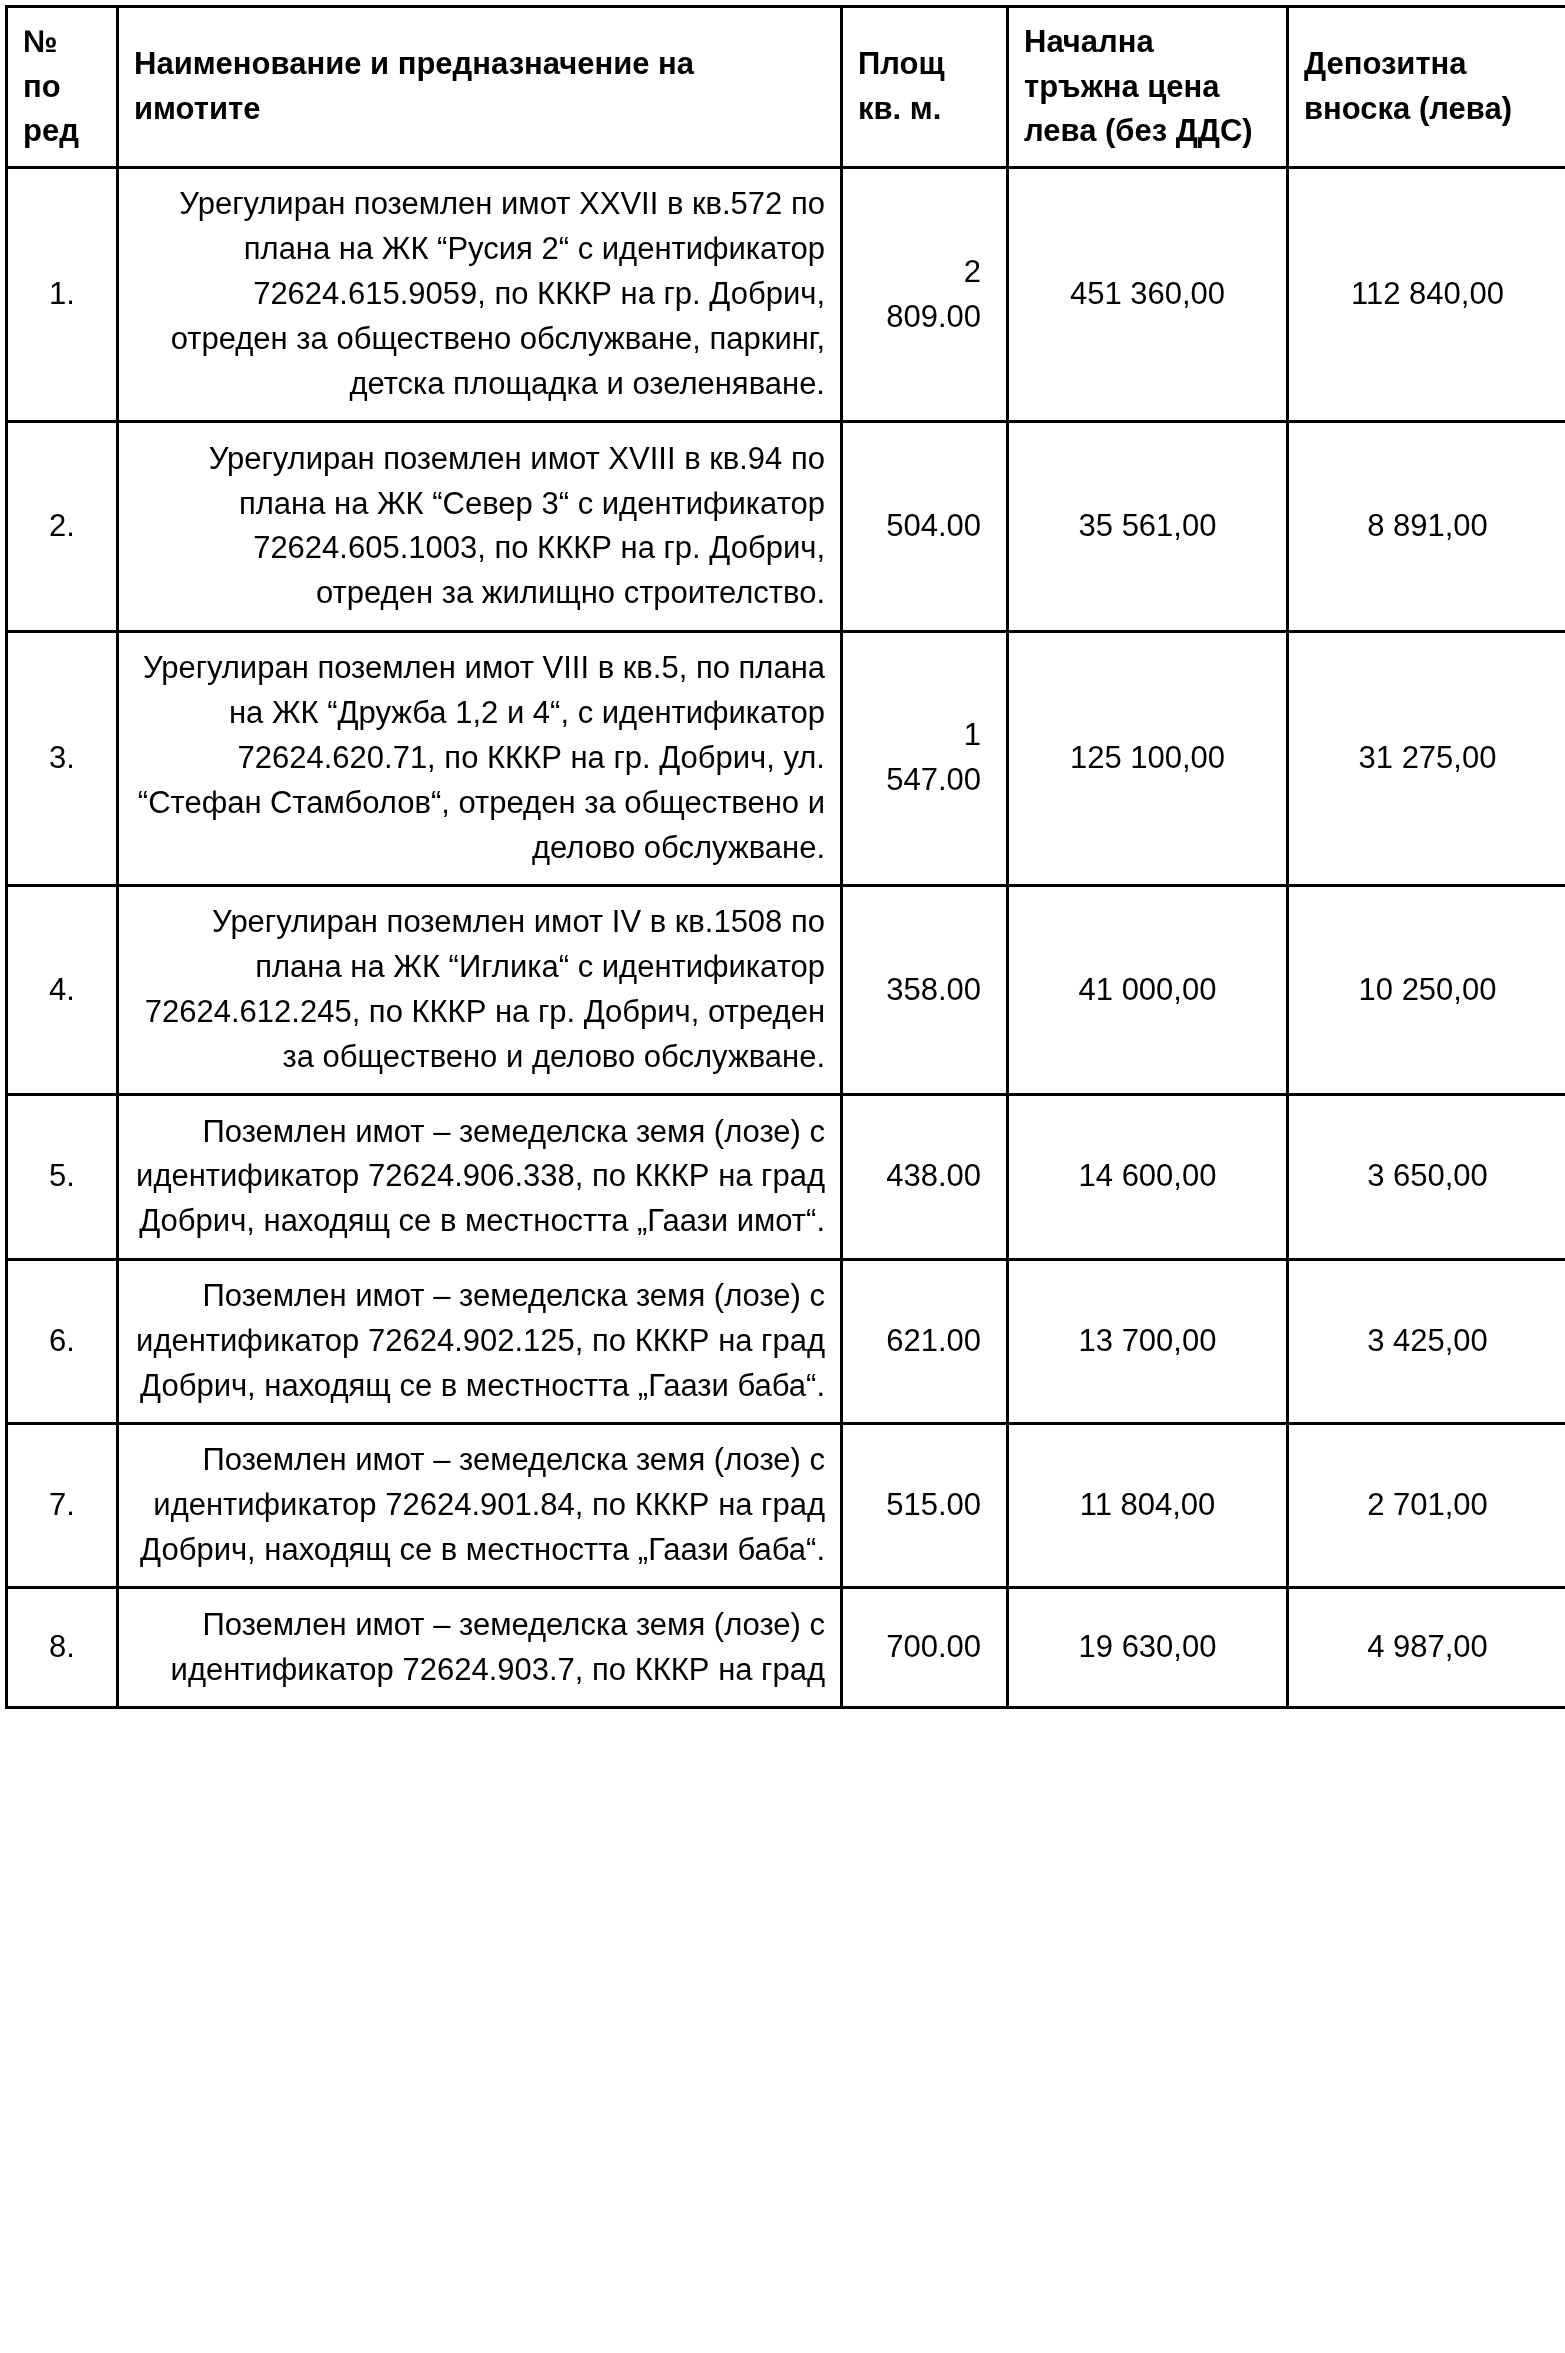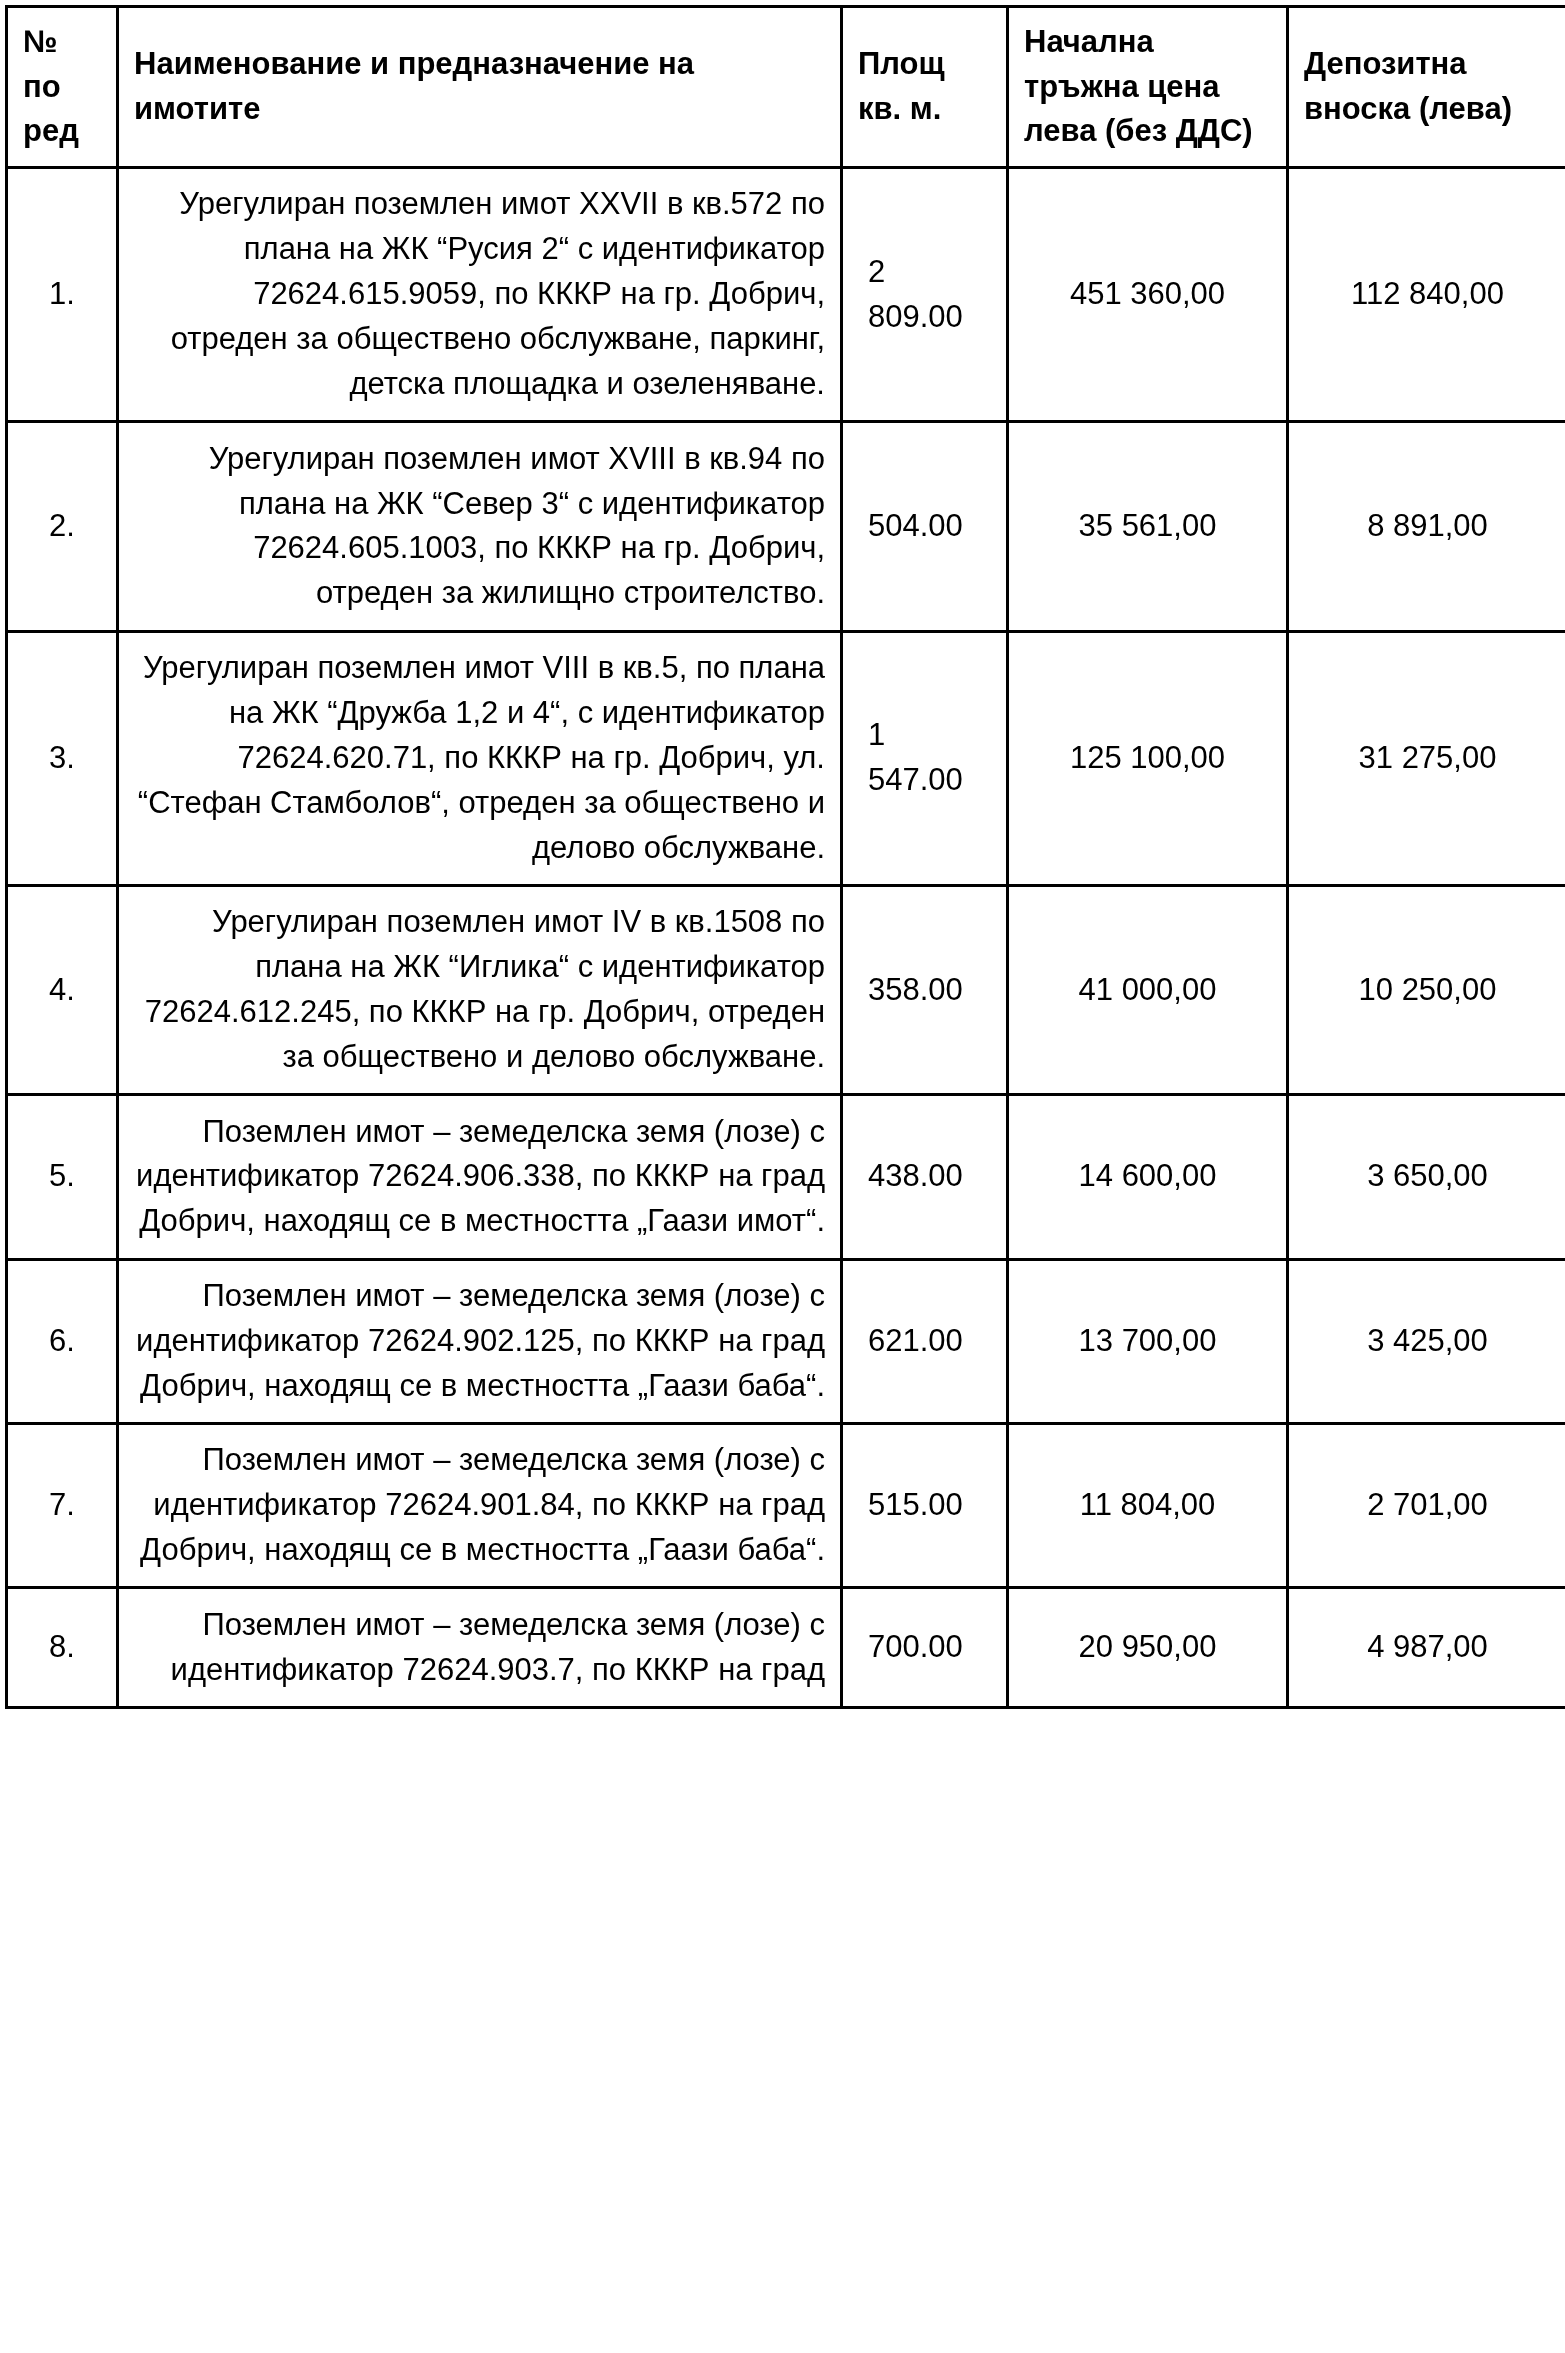--- a/index.html
+++ b/index.html
@@ -43,21 +43,21 @@
     text-align: center;
     vertical-align: middle;
     padding: 8.3px 6.6px;
   }
   td.c-name {
     text-align: right;
     vertical-align: middle;
     padding: 13.3px 15px;
   }
   td.c-area {
-    text-align: left;
+    text-align: right;
     vertical-align: middle;
     padding: 8.3px 25px;
   }
   td.c-price,
   td.c-deposit {
     text-align: center;
     vertical-align: middle;
     padding: 8.3px 11.6px;
   }
   col.w-num     { width: 111px; }
@@ -134,19 +134,19 @@
         <td class="c-num">7.</td>
         <td class="c-name">Поземлен имот – земеделска земя (лозе) с идентификатор 72624.901.84, по КККР на град Добрич, находящ се в местността „Гаази баба“.</td>
         <td class="c-area">515.00</td>
         <td class="c-price">11 804,00</td>
         <td class="c-deposit">2 701,00</td>
       </tr>
       <tr>
         <td class="c-num">8.</td>
         <td class="c-name">Поземлен имот – земеделска земя (лозе) с идентификатор 72624.903.7, по КККР на град</td>
         <td class="c-area">700.00</td>
-        <td class="c-price">20 950,00</td>
+        <td class="c-price">19 630,00</td>
         <td class="c-deposit">4 987,00</td>
       </tr>
     </tbody>
   </table>
 </div>
 
 
 </body></html>

